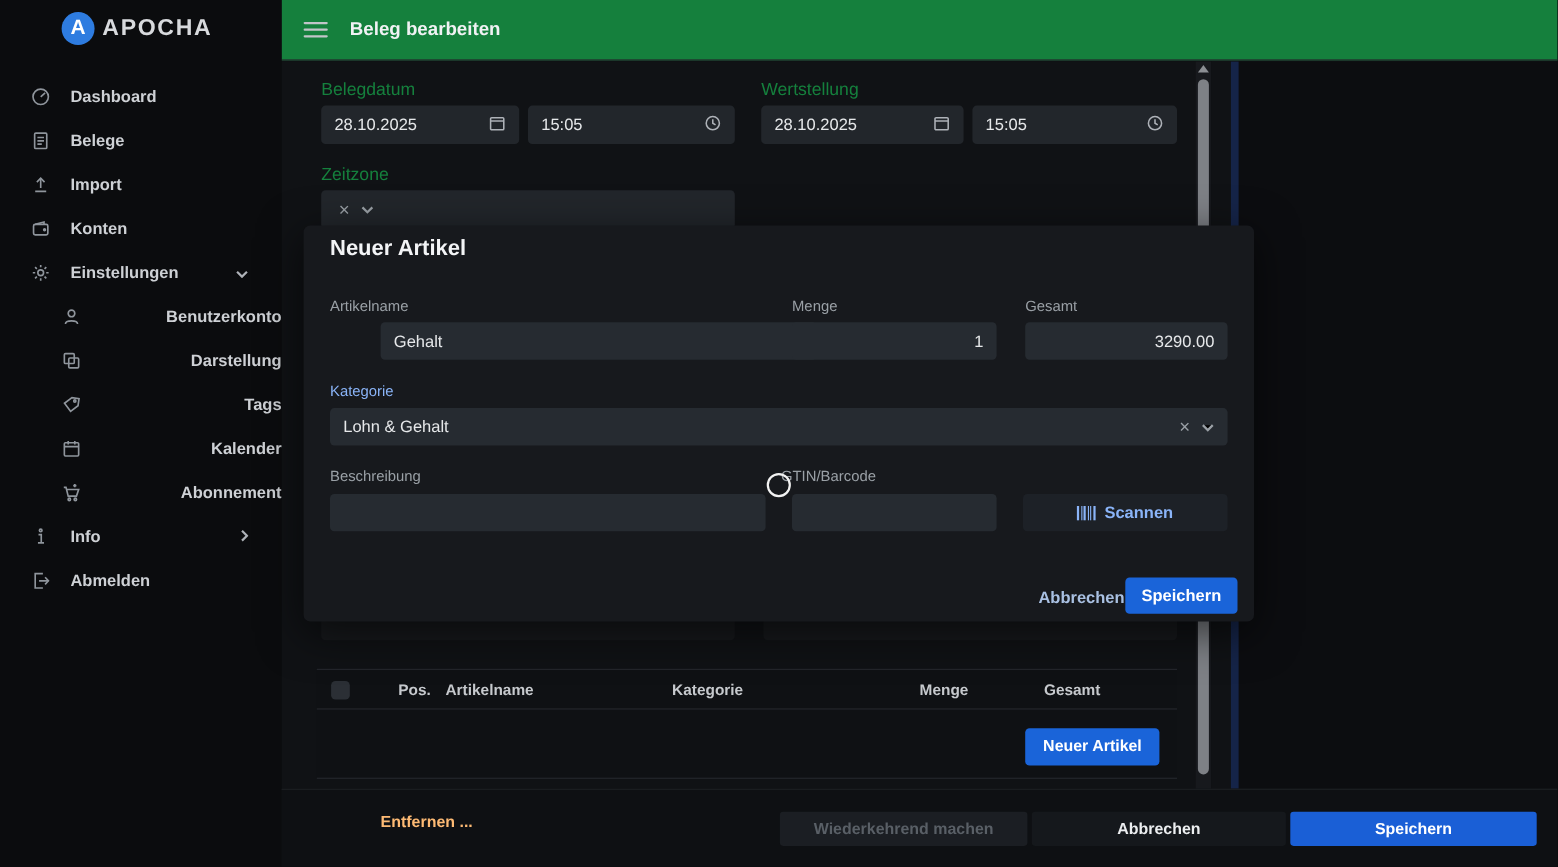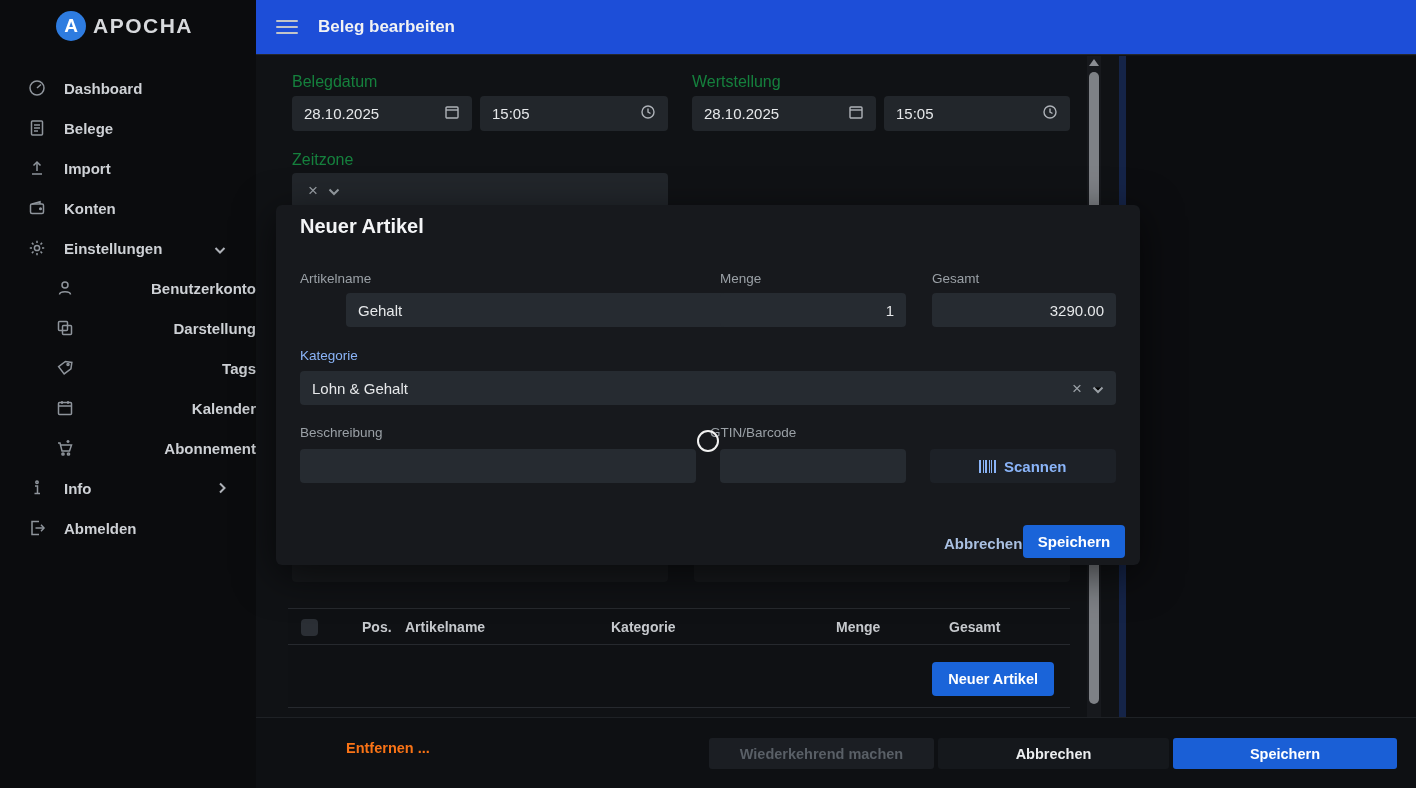--- a/index.html
+++ b/index.html
@@ -16,21 +16,21 @@
   .nav { position:absolute; top:68px; left:0; width:256px; }
   .nav-row { height:40px; display:flex; align-items:center; gap:18px; padding-left:28px;
              color:#ced1d5; font-size:15px; font-weight:bold; cursor:pointer; position:relative; }
   .nav-row.sub { padding-left:56px;justify-content:space-between; }
   .nav-row .ic { width:18px; height:18px; flex:0 0 18px; display:flex; align-items:center; justify-content:center; }
   .nav-row svg { stroke:#8f959c; fill:none; stroke-width:1.5; }
   .nav-chevron { position:absolute; right:30px; }
   .nav-chevron svg { stroke:#aeb2b8; stroke-width:2; }
 
   
-  .main-header { position:absolute; left:256px; top:0; width:1160px; height:55px; background:#1d4ed8;
+  .main-header { position:absolute; left:256px; top:0; width:1160px; height:55px; background:#15803d;
                  border-bottom:1px solid #24272c; display:flex; align-items:center; z-index:2; }
   .hamburger { margin-left:20px; width:22px; display:flex; flex-direction:column; gap:4px; cursor:pointer; }
   .hamburger div { height:2px; background:#c2c5c9; border-radius:1px; }
   .page-title { margin-left:20px; color:#f1f2f4; font-size:17px; font-weight:bold; }
 
   
   .content { position:absolute; left:256px; top:56px; width:845px; height:661px; background:#101215; z-index:1; }
   .lbl { position:absolute; color:#15803d; font-size:16px; }
   .field { position:absolute; background:#22262b; border-radius:4px; height:35px; display:flex;
            align-items:center; padding:0 12px; color:#e6e8ea; font-size:15px; }
@@ -83,21 +83,21 @@
   .modal-cancel { position:absolute; left:656px; top:322px; background:none; border:none; color:#a9c0e2;
                   font-size:15px; font-weight:bold; font-family:"Liberation Sans", sans-serif;
                   cursor:pointer; height:32px; padding:0 12px; }
   .modal-save { position:absolute; left:747px; top:320px; width:102px; height:33px; background:#1a64d9;
                 border:none; border-radius:4px; color:#fff; font-size:15px; font-weight:bold;
                 font-family:"Liberation Sans", sans-serif; cursor:pointer; }
 
   
   .bottom-bar { position:absolute; left:256px; top:717px; width:1160px; height:71px; background:#0e1013;
                 border-top:1px solid #1e2125; z-index:6; }
-  .remove-link { position:absolute; left:90px; top:22px; background:none; border:none; color:#f97316;
+  .remove-link { position:absolute; left:90px; top:22px; background:none; border:none; color:#fdba74;
                  font-size:14.5px; font-weight:bold; font-family:"Liberation Sans", sans-serif; cursor:pointer; }
   .bb-btn { position:absolute; top:20px; height:31px; border:none; border-radius:3px;
             font-size:14.5px; font-weight:bold; font-family:"Liberation Sans", sans-serif; cursor:pointer; }
   .bb-recurring { left:453px; width:225px; background:#1b1e23; color:#595f66; }
   .bb-cancel { left:682px; width:231px; background:#15181c; color:#eceef0; }
   .bb-save { left:917px; width:224px; background:#1a5fd6; color:#fff; }
 
   .cursor-ring { position:absolute; left:697px; top:430px; width:22px; height:22px; border-radius:50%;
                  border:2px solid #f2f2f2; z-index:20; }
 

